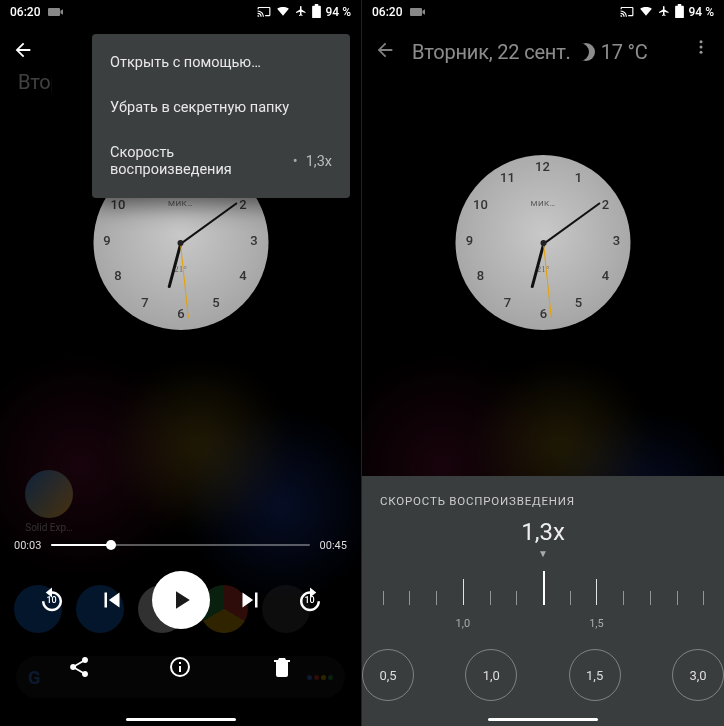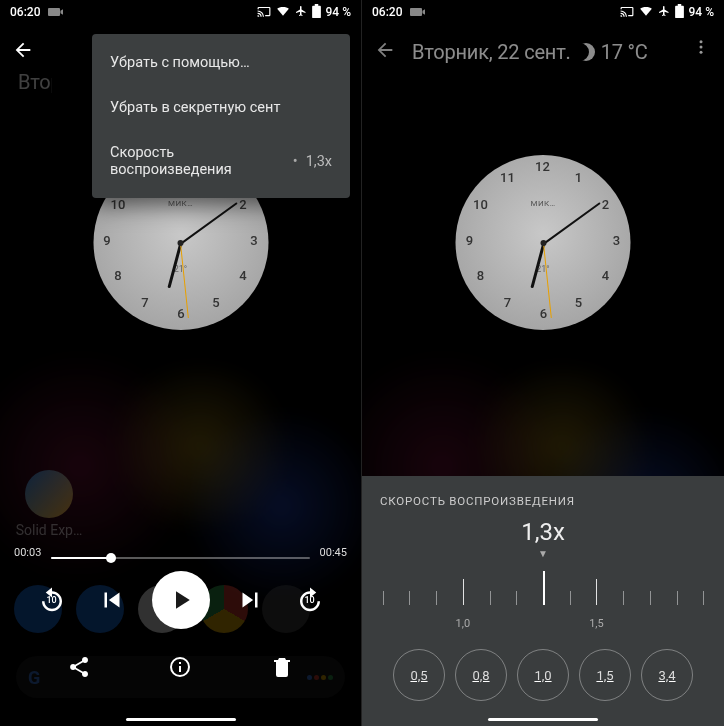--- a/index.html
+++ b/index.html
@@ -24,40 +24,40 @@
   
   .clock { position: absolute; left: 50%; top: 155px; transform: translateX(-50%); width: 175px; height: 175px; z-index: 6; }
   .clock-face { position: relative; width: 100%; height: 100%; border-radius: 50%; background: radial-gradient(circle at 50% 45%, #c8c8c8, #999); }
   .clock-center { position:absolute; left:50%; top:50%; width:6px; height:6px; background:#222; border-radius:50%; transform: translate(-50%,-50%); z-index:5;}
   .hand { position:absolute; left:50%; top:50%; transform-origin: 0 50%; height:3px; background:#111; border-radius:2px; }
   .hand.hour { width: 45px; transform: rotate(105deg); }
   .hand.minute { width: 70px; height:2px; transform: rotate(-36deg); }
   .hand.second { width: 75px; height:1px; background:#e8a000; transform: rotate(84deg); }
   .num { position:absolute; width:20px; text-align:center; font-size:13px; color:#333; font-weight:500; }
   .clock-mini { position:absolute; left:50%; top:25%; transform: translateX(-50%); font-size:8px; color:#555; letter-spacing: .5px;}
-  .clock-temp { position:absolute; left:50%; top:62%; transform: translateX(-50%); font-size:9px; color:#666; }
+  .clock-temp { position:absolute; left:50%; top:62%; transform: translateX(-50%); font-size:9px; color:#666;font-family:Liberation Serif, serif; }
 
   
   .topbar { position:absolute; top:28px; left:0; right:0; height:48px; display:flex; align-items:center; padding: 0 12px; z-index: 30; gap: 16px; }
   .back-icon svg { width:22px; height:22px; }
   .date-title { font-size: 20px; color: rgba(255,255,255,0.55); white-space: nowrap; letter-spacing: -0.2px; display:flex; align-items:center; gap:6px;}
   .date-title.dim-under-menu { color: rgba(255,255,255,0.25); }
   .moon { display:inline-block; width:18px; height:18px; border-radius:50%; box-shadow: inset -6px 0 0 0 rgba(255,255,255,0.55); }
   .kebab { position:absolute; top:38px; right:14px; z-index:30; opacity:.6;}
   .kebab svg { width:18px; height:18px; }
 
   
   .menu { position:absolute; top:34px; left:92px; width:258px; background:#3c3f40; border-radius:4px; z-index: 50; box-shadow: 0 6px 24px rgba(0,0,0,0.6); padding: 6px 0; }
   .menu-item { padding: 14px 18px; font-size: 14.5px; color:#e8e8e8; display:flex; align-items:center; gap:8px;}
   .menu-item .dot { color:#aaa; }
   .menu-item .val { color:#bbb; }
 
   
   .video-controls { position:absolute; left:0; right:0; bottom:0; height:195px; z-index:20; }
-  .seek-row { display:flex; align-items:flex-end; gap:10px; padding: 0 14px; height: 28px; font-size:11px; color:#ddd; }
+  .seek-row { display:flex; align-items:center; gap:10px; padding: 0 14px; height: 28px; font-size:11px; color:#ddd; }
   .seek-track { flex:1; height:2px; background: rgba(255,255,255,0.35); position:relative; border-radius:2px;}
   .seek-fill { position:absolute; left:0; top:0; bottom:0; width:23%; background:#fff; border-radius:2px;}
   .seek-thumb { position:absolute; left:23%; top:50%; width:10px; height:10px; background:#fff; border-radius:50%; transform:translate(-50%,-50%);}
   .play-row { display:flex; align-items:center; justify-content:center; gap:20px; height:82px; }
   .ctl { width:40px; height:40px; display:flex; align-items:center; justify-content:center; }
   .ctl svg { width:30px; height:30px; fill:#fff; }
   .play-btn { width:58px; height:58px; border-radius:50%; background:#fff; display:flex; align-items:center; justify-content:center; }
   .play-btn svg { width:30px; height:30px; fill:#1a1a1a;}
   .action-row { display:flex; align-items:center; justify-content: space-around; height:56px; padding: 0 28px 4px; }
   .action-row .ctl svg { width:24px; height:24px; fill:#fff; }
@@ -69,37 +69,37 @@
   .dock .app { width:48px; height:48px; border-radius:50%; }
   .searchpill { position:absolute; left:16px; right:16px; bottom:28px; height:42px; border-radius:22px; background: rgba(60,60,60,0.5); z-index:4; opacity:.35; display:flex; align-items:center; justify-content:space-between; padding:0 12px;}
   .g-icon { font-weight:bold; font-size:18px;}
   .g-icon .b{color:#4285F4}
   .mic-dots { display:flex; gap:2px;}
   .mic-dots span{width:5px;height:5px;border-radius:50%}
 
   .toprow-apps { position:absolute; left:0; right:0; top:470px; display:flex; padding:0 18px; justify-content:space-between; z-index:4; opacity:.45;}
   .app-col{ display:flex; flex-direction:column; align-items:center; gap:4px; width:62px;}
   .app-col .app{width:48px;height:48px;border-radius:50%;}
-  .app-label{font-size:14px; color:#bbb; white-space:nowrap;}
+  .app-label{font-size:10px; color:#bbb; white-space:nowrap;}
 
   .home-indicator { position:absolute; left:50%; bottom:5px; width:110px; height:3px; background:#fff; border-radius:2px; transform:translateX(-50%); z-index:60;}
 
   
   .speed-panel { position:absolute; left:0; right:0; bottom:0; height:250px; background:#3a3d3e; z-index:30; padding: 18px 0 0; }
   .speed-title { font-size:11.5px; letter-spacing: .8px; color:#ccc; padding: 0 18px 10px; }
   .speed-current { text-align:center; font-size:24px; font-weight:400; color:#eee; }
   .speed-caret { text-align:center; color:#aaa; font-size:10px; margin-top:2px; }
   .ruler { position:relative; height:50px; margin: 8px 14px 0; overflow:hidden;}
   .ruler .tick { position:absolute; bottom:12px; width:1px; background: rgba(255,255,255,0.45);}
   .ruler .tick.minor { height:14px;}
   .ruler .tick.major { height:26px; background: rgba(255,255,255,0.85);}
   .ruler .tick.center { height:34px; width:2px; background:#fff; }
   .ruler-labels { position:relative; height:16px; margin: 0 14px; }
   .ruler-labels span { position:absolute; font-size:11px; color:#aaa; transform:translateX(-50%);}
-  .chips { display:flex; gap:10px; justify-content:center; margin-top:16px;text-decoration:underline; }
+  .chips { display:flex; gap:10px; justify-content:space-between; margin-top:16px; }
   .chip { width:52px; height:52px; border-radius:50%; border:1px solid rgba(255,255,255,0.35); display:flex; align-items:center; justify-content:center; font-size:13px; color:#ddd; }
 
 </style>
 </head>
 <body>
 
 <div class="container">
 
   <div class="pane">
     <div class="wallpaper">
@@ -137,24 +137,24 @@
             <path fill="#fff" d="M20 11H7.8l5.6-5.6L12 4l-8 8 8 8 1.4-1.4L7.8 13H20z"></path>
           </svg>
       </span>
       <div class="date-title dim-under-menu" style="margin-top:40px; margin-left:-30px; position:absolute; top:2px; left:48px;">
         <span style="overflow:hidden; white-space:nowrap; max-width:34px; display:inline-block;">Вторник, 22 сент.</span>
       </div>
     </div>
 
     <div class="menu">
       <div class="menu-item">
-        <span>Убрать с помощью…</span>
+        <span>Открыть с помощью…</span>
       </div>
       <div class="menu-item">
-        <span>Убрать в секретную сент</span>
+        <span>Убрать в секретную папку</span>
       </div>
       <div class="menu-item">
         <span>Скорость воспроизведения</span>
         <span class="dot">•</span>
         <span class="val">1,3x</span>
       </div>
     </div>
 
     <div class="clock">
       <div class="clock-face">
@@ -355,23 +355,22 @@
           <div class="tick minor" style="left: 82%;"></div>
           <div class="tick minor" style="left: 90%;"></div>
           <div class="tick minor" style="left: 98%;"></div>
         </div>
       <div class="ruler-labels">
         <span style="left:26%;">1,0</span>
         <span style="left:66%;">1,5</span>
       </div>
       <div class="chips">
         <div class="chip">0,5</div>
-        <div class="chip">0,8</div>
         <div class="chip">1,0</div>
         <div class="chip">1,5</div>
-        <div class="chip">3,4</div>
+        <div class="chip">3,0</div>
       </div>
     </div>
 
     <div class="home-indicator"></div>
   </div>
 
 </div>
 
 </body></html>

